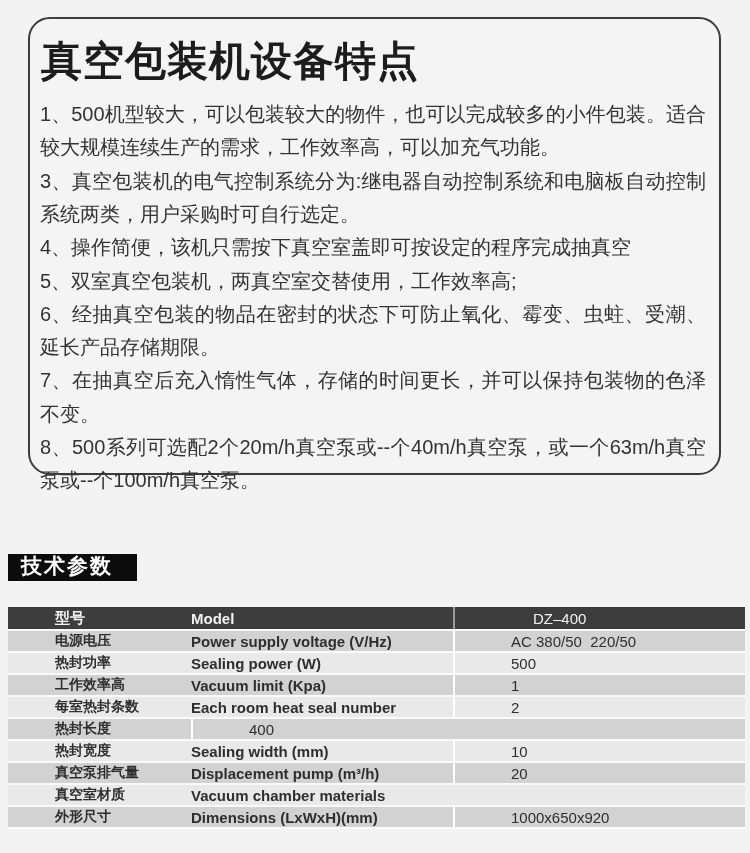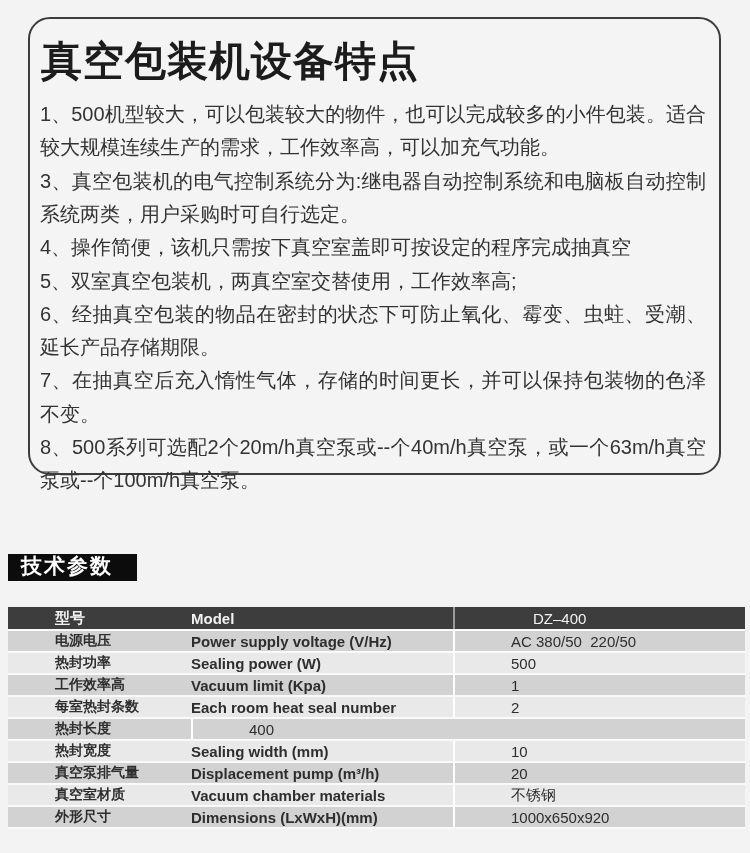--- a/index.html
+++ b/index.html
@@ -157,21 +157,20 @@
 
     <div class="row">
       <div class="c1">真空泵排气量</div>
       <div class="c2">Displacement pump (m³/h)</div>
       <div class="c3">20</div>
     </div>
 
     <div class="row">
       <div class="c1">真空室材质</div>
       <div class="c2">Vacuum chamber materials</div>
-      <div class="c3">不锈钢</div>
     </div>
 
     <div class="row">
       <div class="c1">外形尺寸</div>
       <div class="c2">Dimensions (LxWxH)(mm)</div>
       <div class="c3">1000x650x920</div>
     </div>
 
   </div>
 </div>

